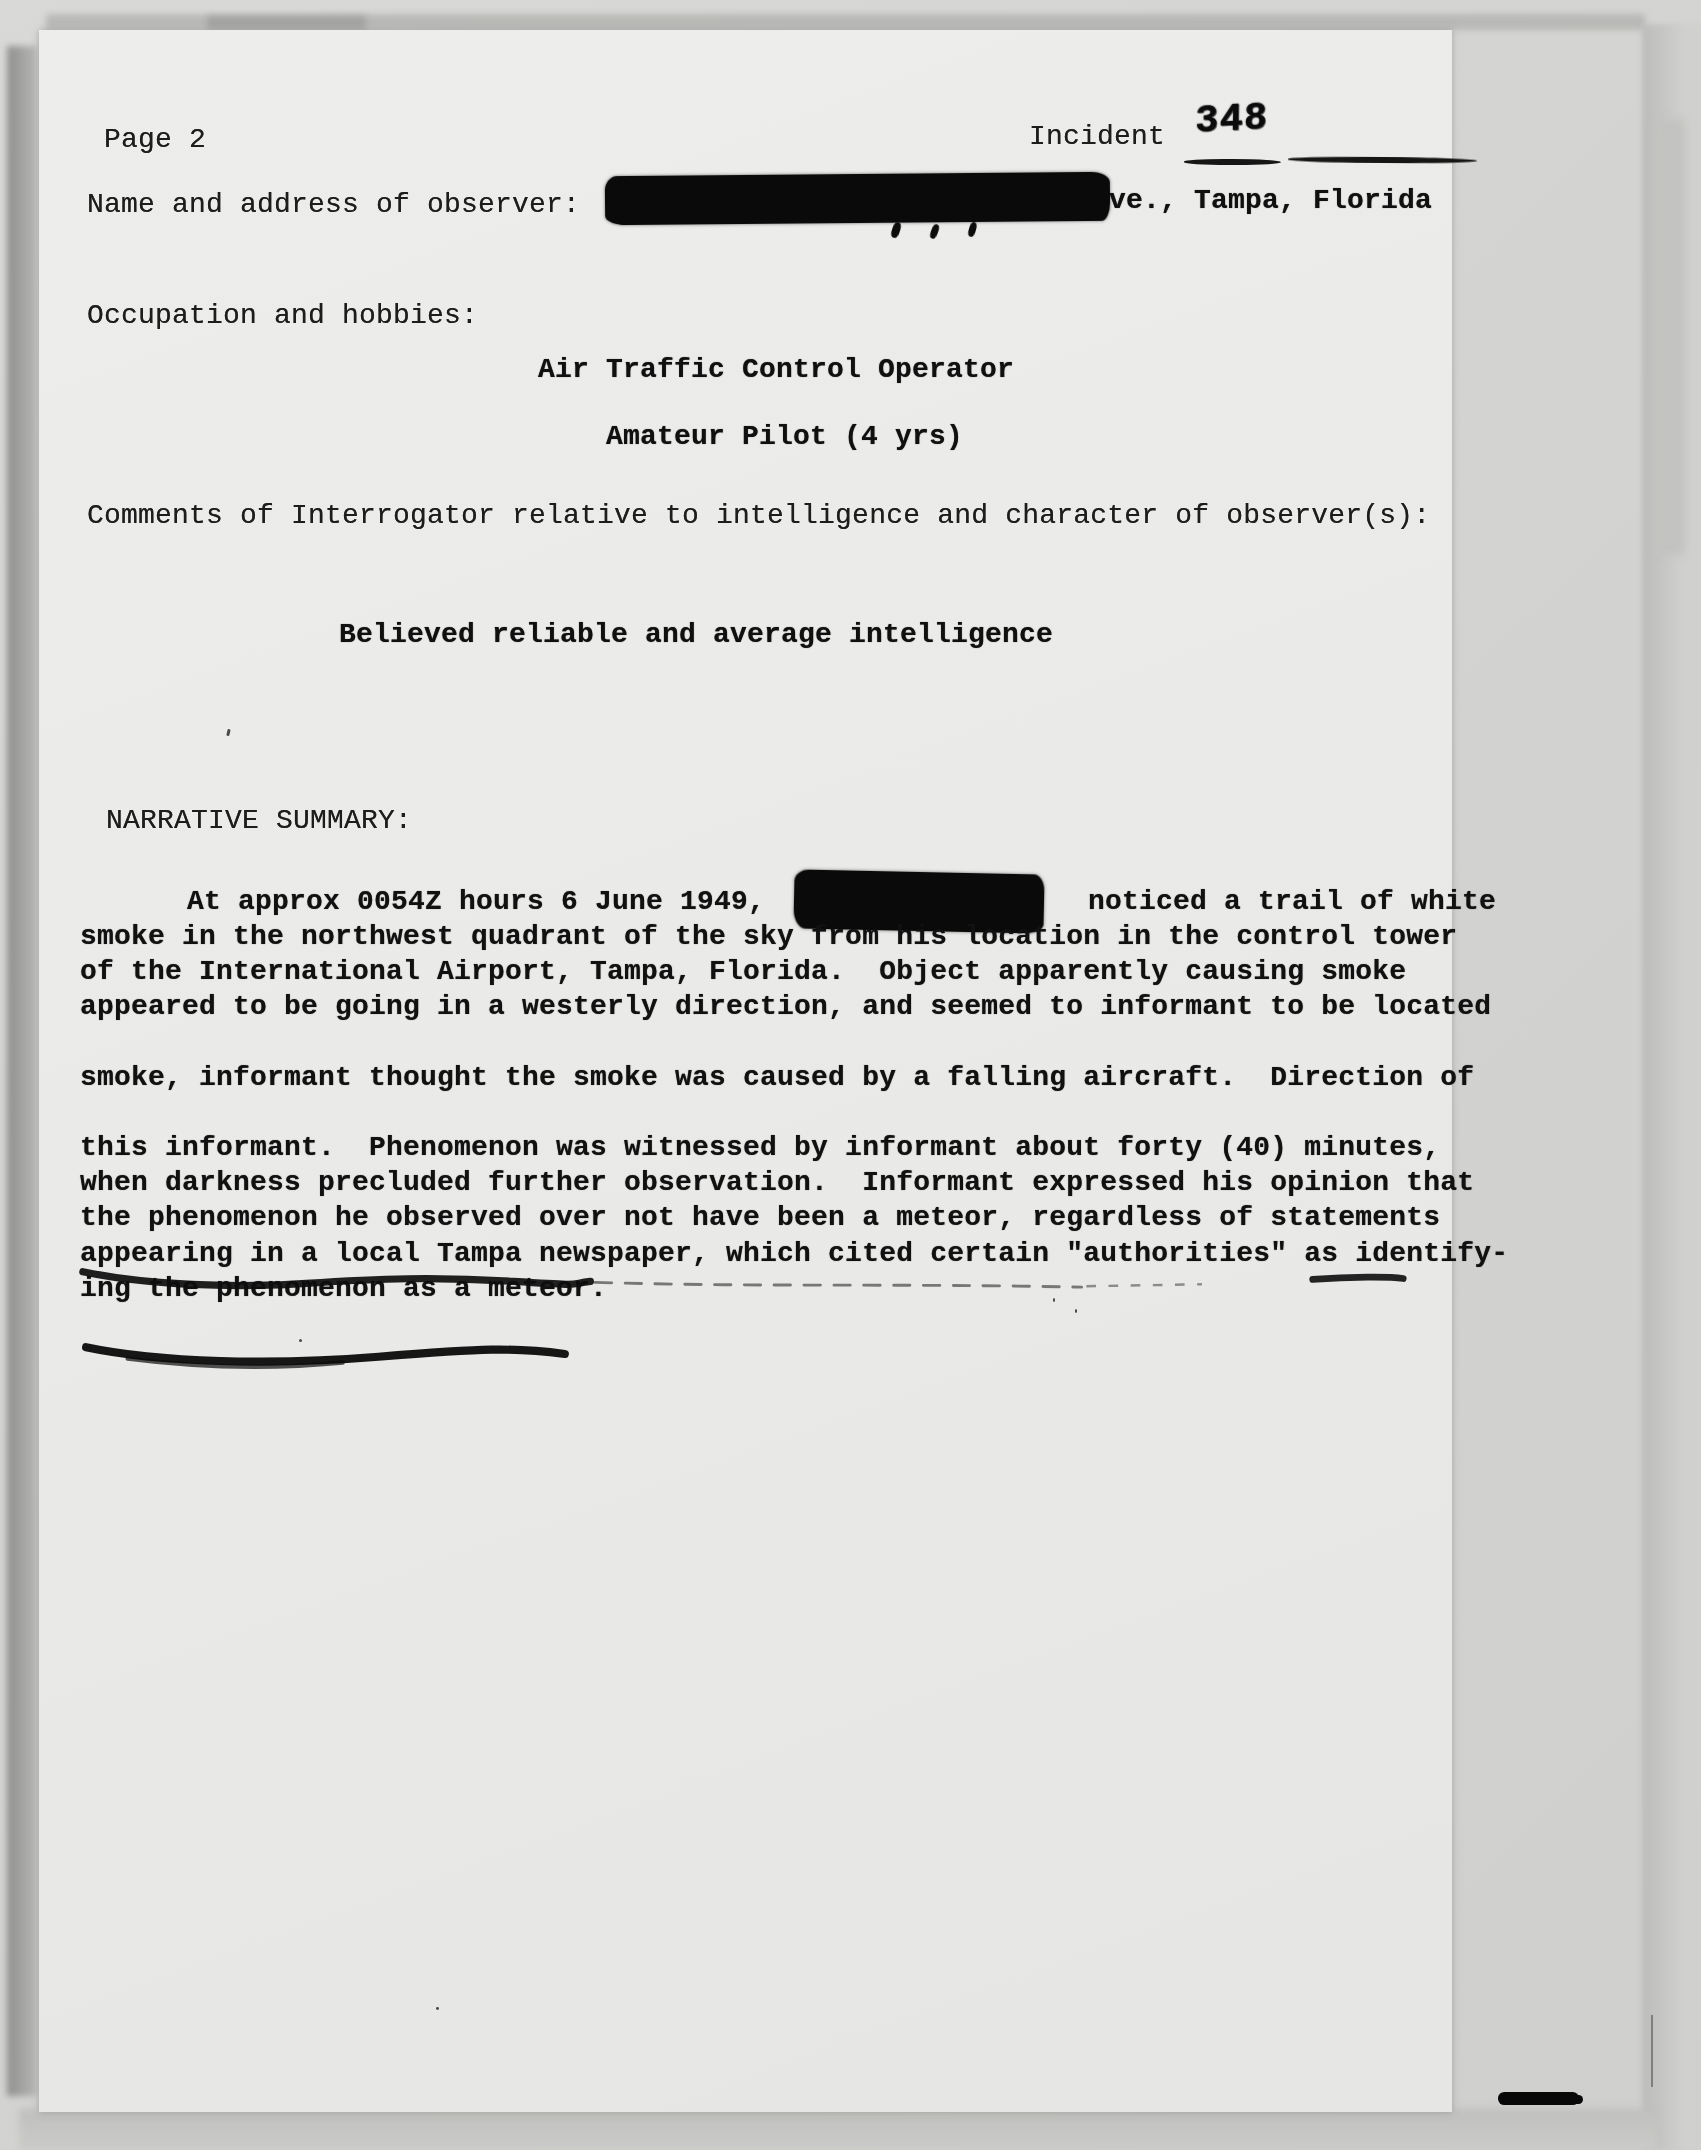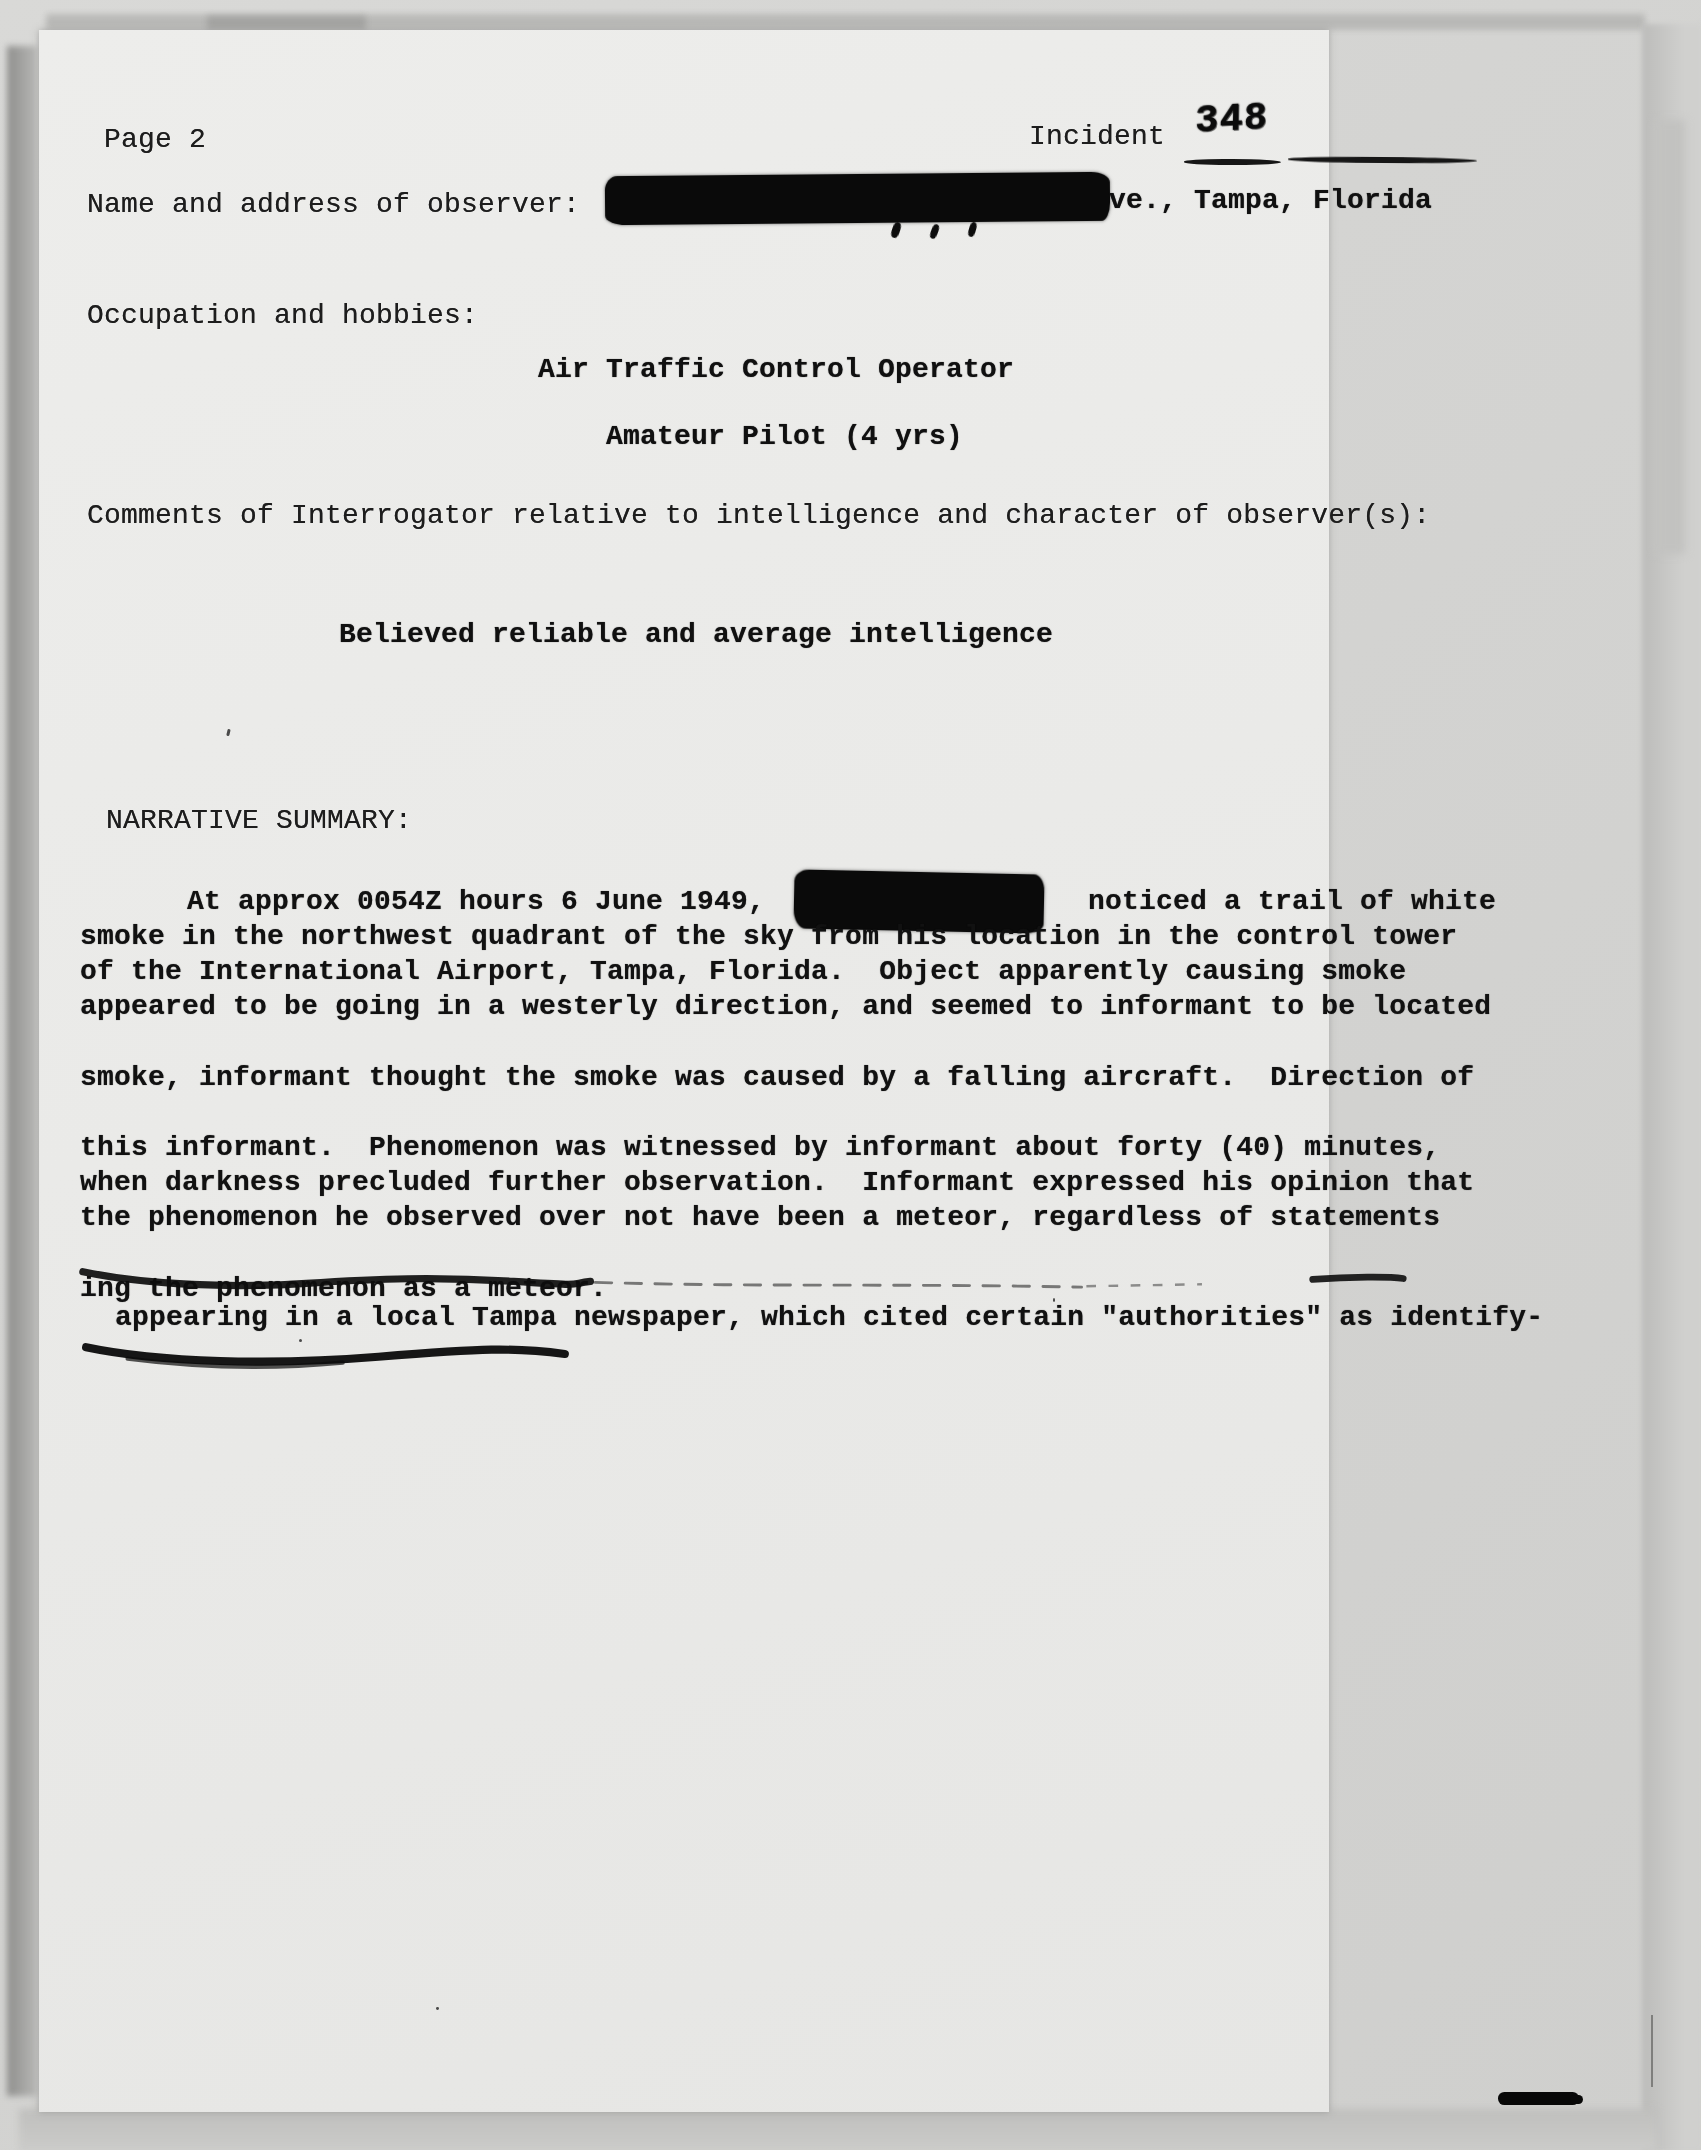--- a/index.html
+++ b/index.html
@@ -15,21 +15,21 @@
     background:#a2a2a0;filter:blur(3.4px);opacity:.9;}
   .left-shadow{position:absolute;left:6.7px;top:46px;width:30px;height:2050px;
     background:linear-gradient(to right,#8e8e8c,#b8b8b6);filter:blur(3.4px);}
   .right-shadow{position:absolute;left:1642px;top:24px;width:60px;height:2127px;
     background:linear-gradient(to right,#bcbcba,#d0d0ce 70%);filter:blur(2.9px);}
   .right-core{position:absolute;left:1656px;top:120px;width:29px;height:434px;
     background:#c2c2c0;filter:blur(4.3px);}
   .bottom-shadow{position:absolute;left:19px;top:2109px;width:1638px;height:43px;
     background:linear-gradient(to bottom,#bfbfbd,#cbcbc9);filter:blur(3.9px);}
   .paper{
-    position:absolute;left:39px;top:30px;width:1290px;height:2082px;
+    position:absolute;left:39px;top:30px;width:1413px;height:2082px;
     background:linear-gradient(160deg,#ededeb 0%,#eaeae8 45%,#e6e6e4 100%);
     box-shadow:0 0 6.7px rgba(120,120,118,.5);
   }
   
   .t{position:absolute;white-space:pre;font-size:28px;line-height:32px;color:#1d1d1d;
      letter-spacing:0.2px;text-shadow:0 0 0.5px rgba(30,30,30,.75);filter:blur(0.1px);}
   .b{font-weight:bold;color:#101010;text-shadow:0 0 1px rgba(15,15,15,.7);}
   .nline{position:absolute;left:41px;white-space:pre;font-size:28px;line-height:32px;
      font-weight:bold;color:#111;letter-spacing:0.2px;
      text-shadow:0 0 1px rgba(15,15,15,.65);filter:blur(0.2px);}
@@ -97,21 +97,21 @@
     <div class="redaction red-narr"></div>
     <div class="nline" style="top:856px;left:1008px;padding-left:41px;">noticed a trail of white</div>
 
     <div class="nline" style="top:891px;">smoke in the northwest quadrant of the sky from his location in the control tower</div>
     <div class="nline" style="top:926px;">of the International Airport, Tampa, Florida.  Object apparently causing smoke</div>
     <div class="nline" style="top:961px;">appeared to be going in a westerly direction, and seemed to informant to be located</div>
     <div class="nline" style="top:1032px;">smoke, informant thought the smoke was caused by a falling aircraft.  Direction of</div>
     <div class="nline" style="top:1102px;">this informant.  Phenomenon was witnessed by informant about forty (40) minutes,</div>
     <div class="nline" style="top:1137px;">when darkness precluded further observation.  Informant expressed his opinion that</div>
     <div class="nline" style="top:1172px;">the phenomenon he observed over not have been a meteor, regardless of statements</div>
-    <div class="nline" style="top:1272px;margin-left:35px;">appearing in a local Tampa newspaper, which cited certain "authorities" as identify-</div>
+    <div class="nline" style="top:1208px;">appearing in a local Tampa newspaper, which cited certain "authorities" as identify-</div>
     <div class="nline" style="top:1243px;">ing the phenomenon as a meteor.</div>
 
     <svg class="usvg" style="left:41px;top:1229px;" width="1329" height="39" viewBox="0 0 2760 80">
       <path d="M6,26 C140,54 320,60 470,50 S 740,36 900,46 S 1010,52 1060,46" fill="none" stroke="#0d0d0d" stroke-width="15" stroke-linecap="round" opacity=".92"></path>
       <path d="M1070,48 C 1400,58 1700,50 2080,58" fill="none" stroke="#1a1a1a" stroke-width="6" stroke-linecap="round" stroke-dasharray="34 28" opacity=".55"></path>
       <path d="M2090,56 L 2330,52" fill="none" stroke="#1a1a1a" stroke-width="5" stroke-dasharray="20 26" opacity=".45"></path>
       <path d="M2560,42 C 2640,36 2720,36 2748,40" fill="none" stroke="#0d0d0d" stroke-width="14" stroke-linecap="round" opacity=".9"></path>
     </svg>
 
     <div class="nline" style="top:1278px;"></div>

